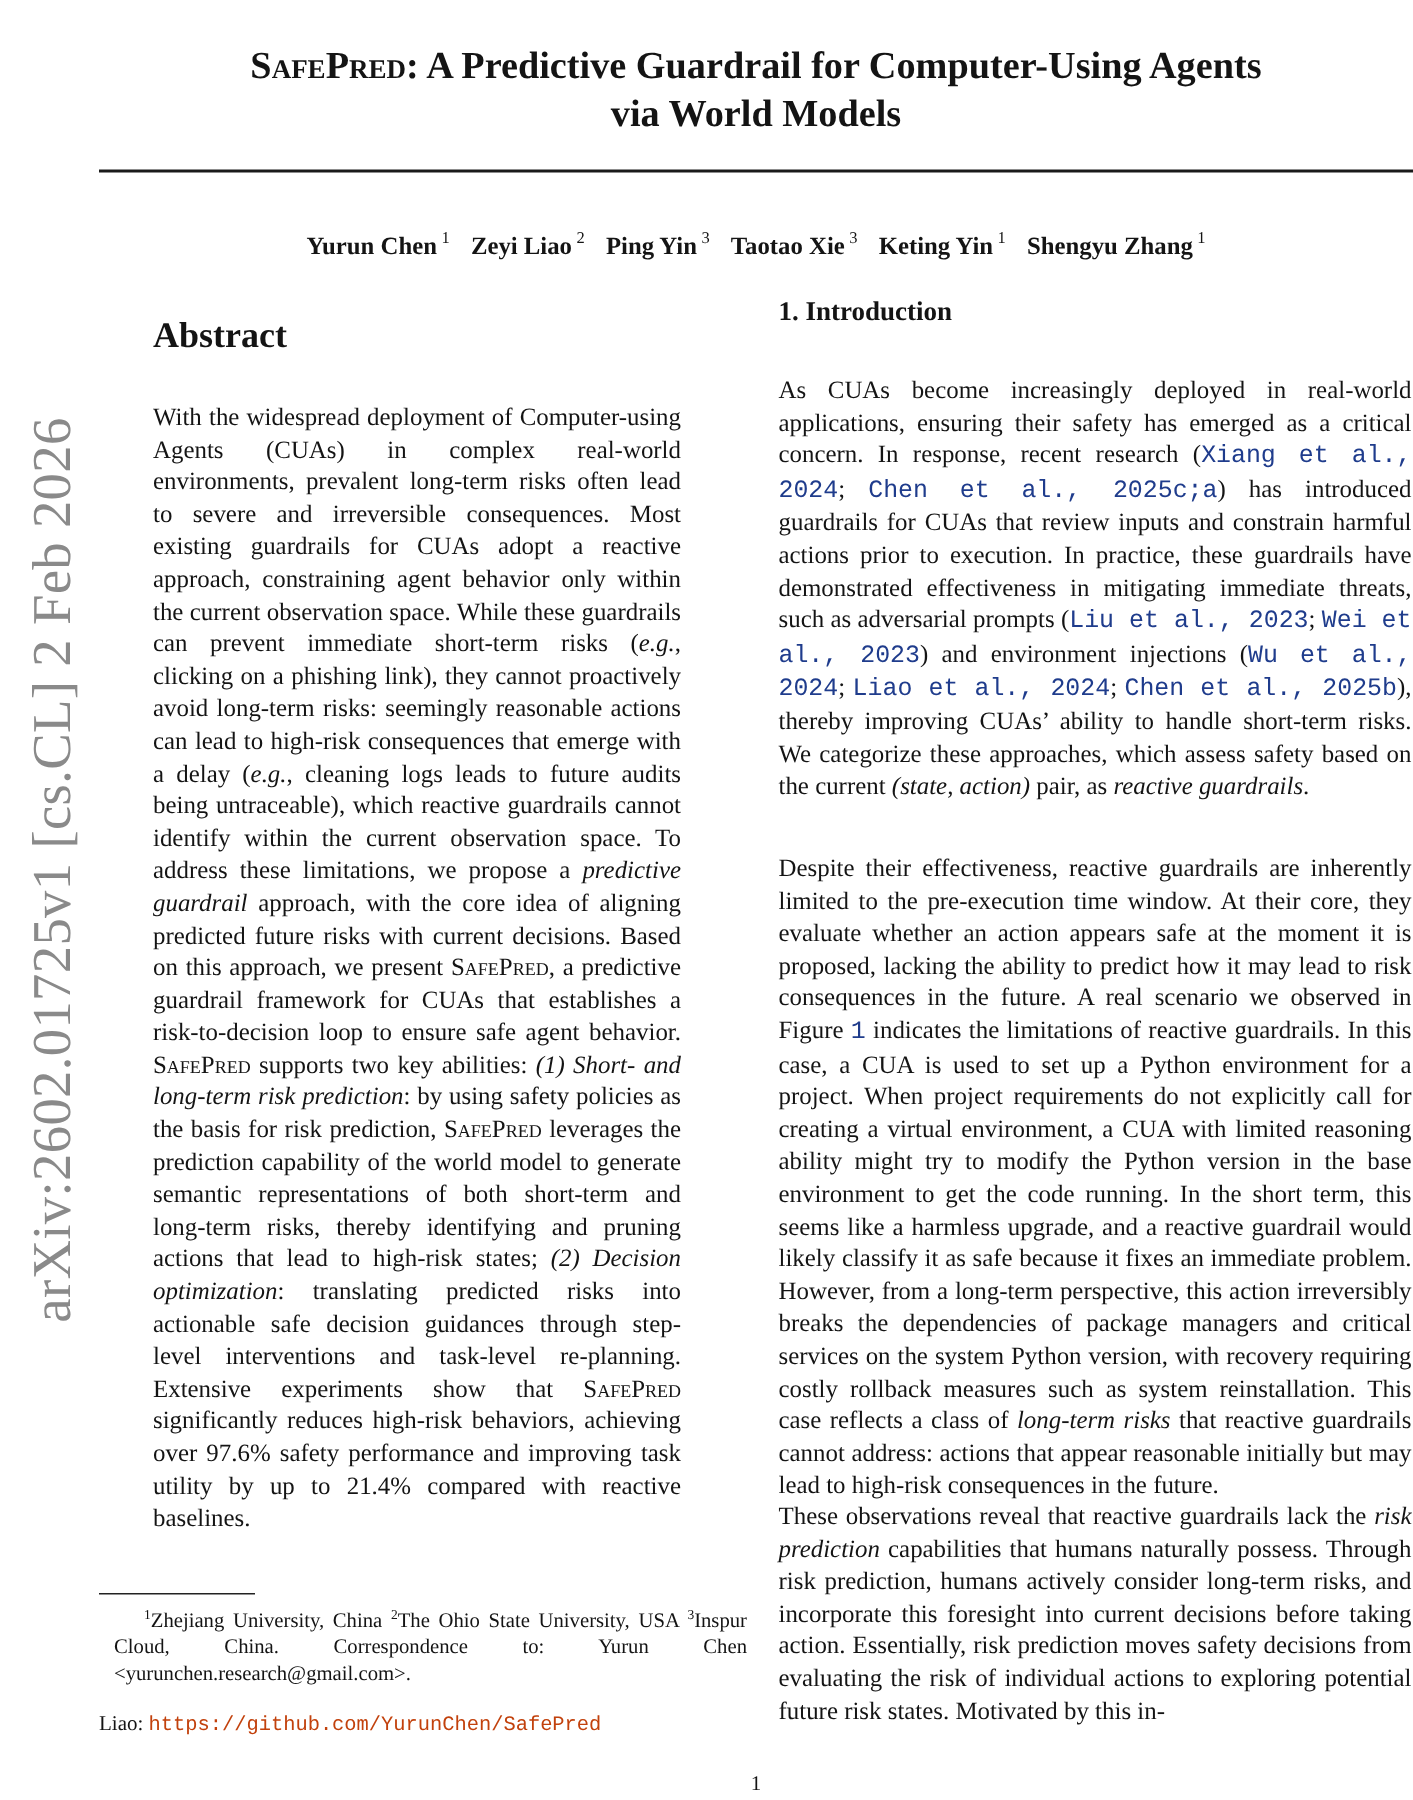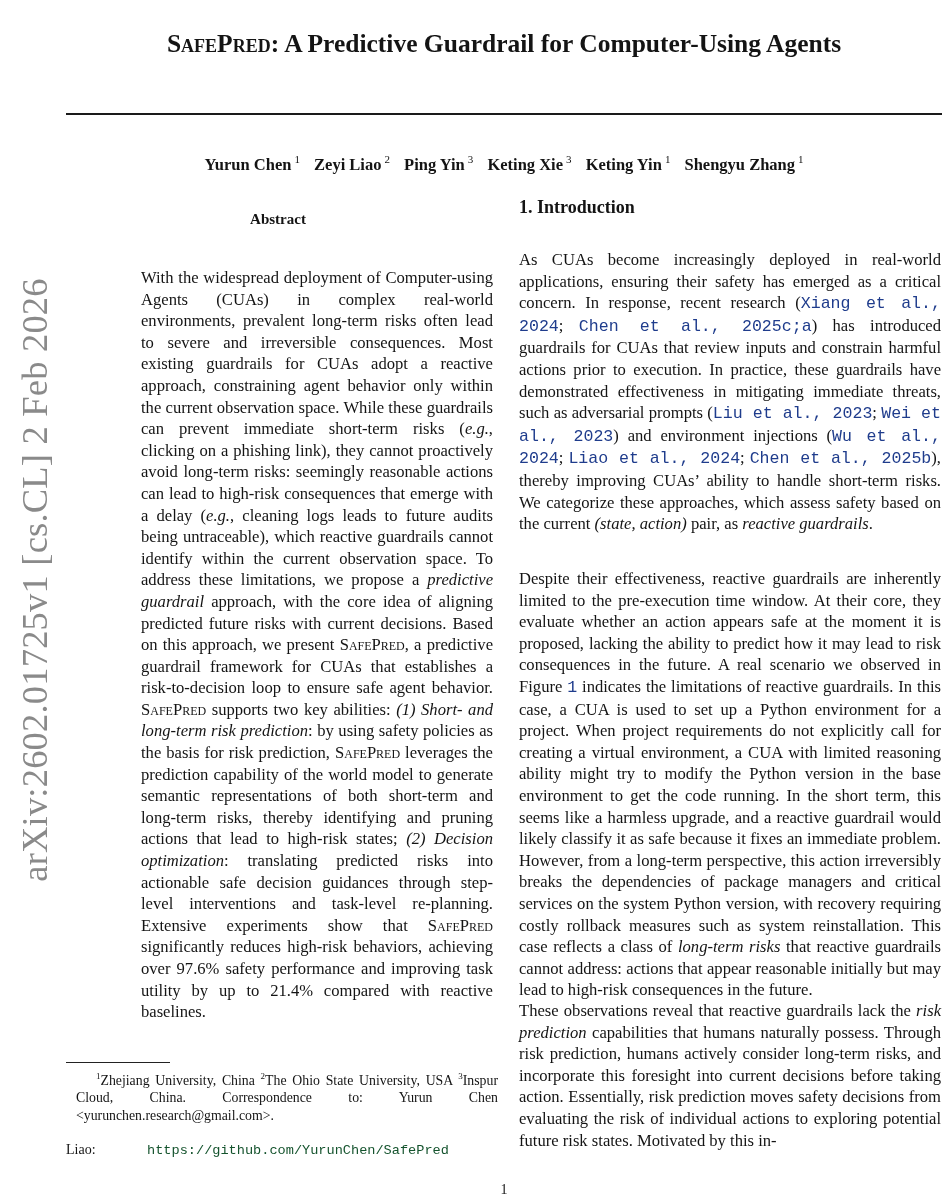--- a/index.html
+++ b/index.html
@@ -21,53 +21,54 @@
   }
   .sc { font-variant: small-caps; }
   .rule { position: absolute; left: 66px; width: 876px; top: 113px; height: 0; border-top: 2.4px solid #1a1a1a; }
   .authors {
     position: absolute; left: 66px; width: 876px; top: 153px;
     text-align: center; font-weight: bold; font-size: 16.5px;
   }
   .authors .a { margin: 12px 5px; }
   .authors sup { font-weight: normal; font-size: 11px; margin-left: 3px; }
   .col { position: absolute; font-size: 16.6px; line-height: 21.6px; text-align: justify; hyphens: manual; }
-  .col-left { left: 102px; width: 352px; margin-left: 39px; }
+  .col-left { left: 102px; width: 352px; }
   .col-right { left: 519px; width: 422px; }
-  .abstract-head { position: absolute; left: 102px; width: 352px; top: 211px; text-align: center; font-weight: bold; font-size: 15px; }
+  .abstract-head { position: absolute; left: 102px; width: 352px; top: 211px; text-align: left; font-weight: bold; font-size: 24px; }
   .intro-head { position: absolute; left: 519px; top: 197px; font-weight: bold; font-size: 18px; }
   .para p { margin: 0; }
   .cite { color: #1f3c8c; font-family: Liberation Mono, monospace; }
   em { font-style: italic; }
   .footrule { position: absolute; left: 66px; top: 1062px; width: 104px; border-top: 1px solid #222; }
   .footnote { position: absolute; left: 66px; width: 422px; top: 1068px; font-size: 13.8px; line-height: 17.5px; text-align: justify; margin-left: 10px; }
   .footnote .indent { display: inline-block; width: 20px; }
   .footnote sup { font-size: 9px; }
   .code-line { position: absolute; left: 66px; top: 1142px; font-size: 14px; }
-  .code-line .url { font-family: "Liberation Mono", "DejaVu Sans Mono", monospace; color: #14532d; font-size: 13.6px; margin-left: 48px; }
+  .code-line .url { font-family: "Liberation Mono", "DejaVu Sans Mono", monospace; color: #c2410c; font-size: 13.6px; }
   .page-number { position: absolute; left: 0; width: 1008px; top: 1182px; text-align: center; font-size: 14px; }
 </style>
 </head>
 <body>
 
 <div class="sidebar-stamp">
   <span>arXiv:2602.01725v1  [cs.CL]  2 Feb 2026</span>
 </div>
 
 <div class="title">
   <span class="sc">SafePred</span><span>: A Predictive Guardrail for Computer-Using Agents</span><br>
+  <span>via World Models</span>
 </div>
 
 <div class="rule"></div>
 
 <div class="authors">
   <span class="a"><span>Yurun Chen</span><sup>1</sup></span>
   <span class="a"><span>Zeyi Liao</span><sup>2</sup></span>
   <span class="a"><span>Ping Yin</span><sup>3</sup></span>
-  <span class="a"><span>Keting Xie</span><sup>3</sup></span>
+  <span class="a"><span>Taotao Xie</span><sup>3</sup></span>
   <span class="a"><span>Keting Yin</span><sup>1</sup></span>
   <span class="a"><span>Shengyu Zhang</span><sup>1</sup></span>
 </div>
 
 <div class="abstract-head">Abstract</div>
 
 <div class="col col-left para" style="top:267px;">
   <p><span>With the widespread deployment of Computer-using Agents (CUAs) in complex real-world environments, prevalent long-term risks often lead to severe and irreversible consequences. Most existing guardrails for CUAs adopt a reactive approach, constraining agent behavior only within the current observation space. While these guardrails can prevent immediate short-term risks (</span><em>e.g.</em><span>, clicking on a phishing link), they cannot proactively avoid long-term risks: seemingly reasonable actions can lead to high-risk consequences that emerge with a delay (</span><em>e.g.</em><span>, cleaning logs leads to future audits being untraceable), which reactive guardrails cannot identify within the current observation space. To address these limitations, we propose a </span><em>predictive guardrail</em><span> approach, with the core idea of aligning predicted future risks with current decisions. Based on this approach, we present </span><span class="sc">SafePred</span><span>, a predictive guardrail framework for CUAs that establishes a risk-to-decision loop to ensure safe agent behavior. </span><span class="sc">SafePred</span><span> supports two key abilities: </span><em>(1) Short- and long-term risk prediction</em><span>: by using safety policies as the basis for risk prediction, </span><span class="sc">SafePred</span><span> leverages the prediction capability of the world model to generate semantic representations of both short-term and long-term risks, thereby identifying and pruning actions that lead to high-risk states; </span><em>(2) Decision optimization</em><span>: translating predicted risks into actionable safe decision guidances through step-level interventions and task-level re-planning. Extensive experiments show that </span><span class="sc">SafePred</span><span> significantly reduces high-risk behaviors, achieving over 97.6% safety performance and improving task utility by up to 21.4% compared with reactive baselines.</span></p>
 </div>
 

